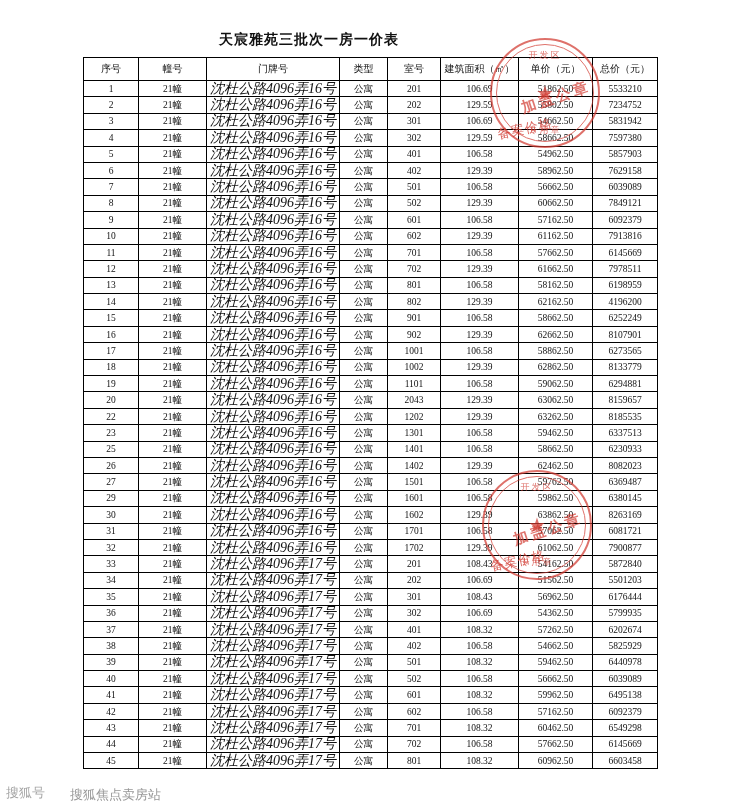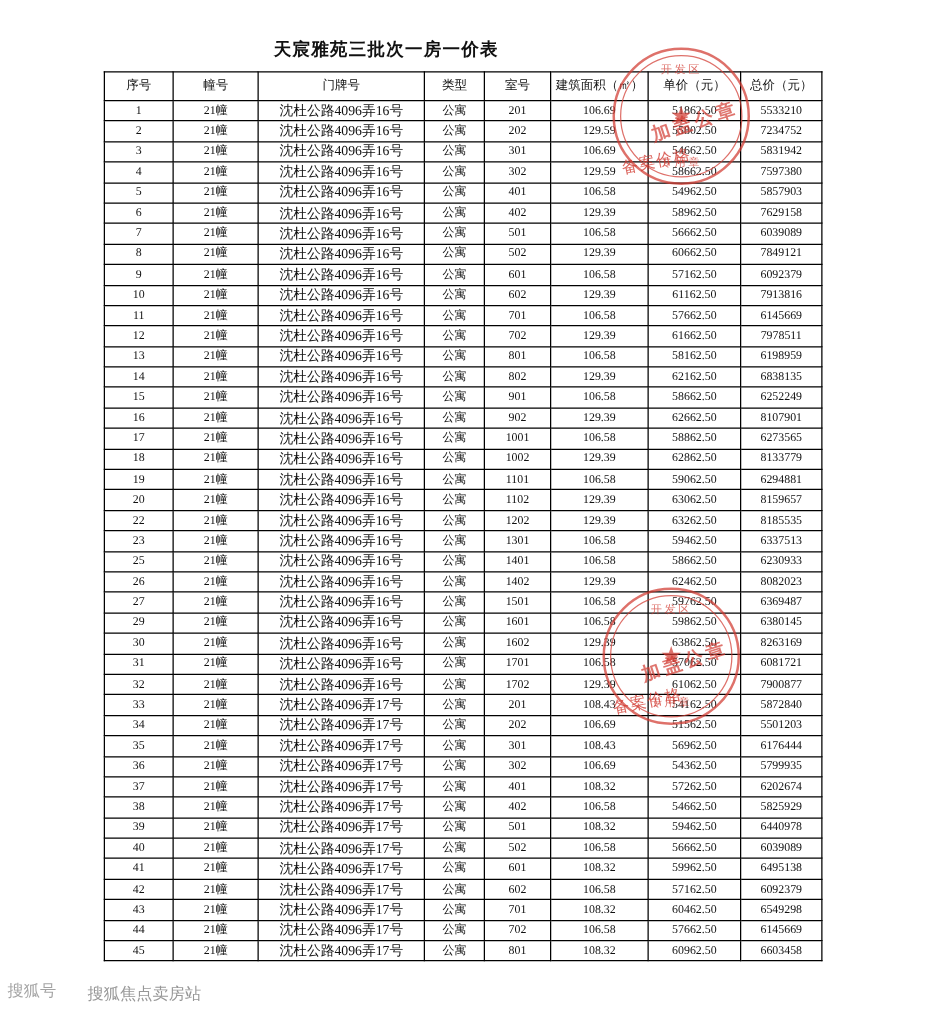--- a/index.html
+++ b/index.html
@@ -59,21 +59,21 @@
   }
   col.c-seq { width: 55px; }
   col.c-bld { width: 68px; }
   col.c-addr { width: 133px; }
   col.c-type { width: 48px; }
   col.c-room { width: 53px; }
   col.c-area { width: 78px; }
   col.c-unit { width: 74px; }
   col.c-total { width: 65px; }
 
-  td.addr { font-size: 11px; }
+  td.addr { font-size: 14px; font-style: italic; }
   td.num { font-size: 9.5px; }
 
   
   .stamp {
     position: absolute;
     border-radius: 50%;
     border: 2px solid #d23b32;
     color: #d23b32;
     opacity: 0.72;
     z-index: 5;
@@ -316,21 +316,21 @@
             <td class="num">6198959</td>
           </tr>
           <tr>
             <td>14</td>
             <td>21幢</td>
             <td class="addr">沈杜公路4096弄16号</td>
             <td>公寓</td>
             <td>802</td>
             <td class="num">129.39</td>
             <td class="num">62162.50</td>
-            <td class="num">6838135</td>
+            <td class="num">4196200</td>
           </tr>
           <tr>
             <td>15</td>
             <td>21幢</td>
             <td class="addr">沈杜公路4096弄16号</td>
             <td>公寓</td>
             <td>901</td>
             <td class="num">106.58</td>
             <td class="num">58662.50</td>
             <td class="num">6252249</td>
@@ -373,21 +373,21 @@
             <td>1101</td>
             <td class="num">106.58</td>
             <td class="num">59062.50</td>
             <td class="num">6294881</td>
           </tr>
           <tr>
             <td>20</td>
             <td>21幢</td>
             <td class="addr">沈杜公路4096弄16号</td>
             <td>公寓</td>
-            <td>1102</td>
+            <td>2043</td>
             <td class="num">129.39</td>
             <td class="num">63062.50</td>
             <td class="num">8159657</td>
           </tr>
           <tr>
             <td>22</td>
             <td>21幢</td>
             <td class="addr">沈杜公路4096弄16号</td>
             <td>公寓</td>
             <td>1202</td>

